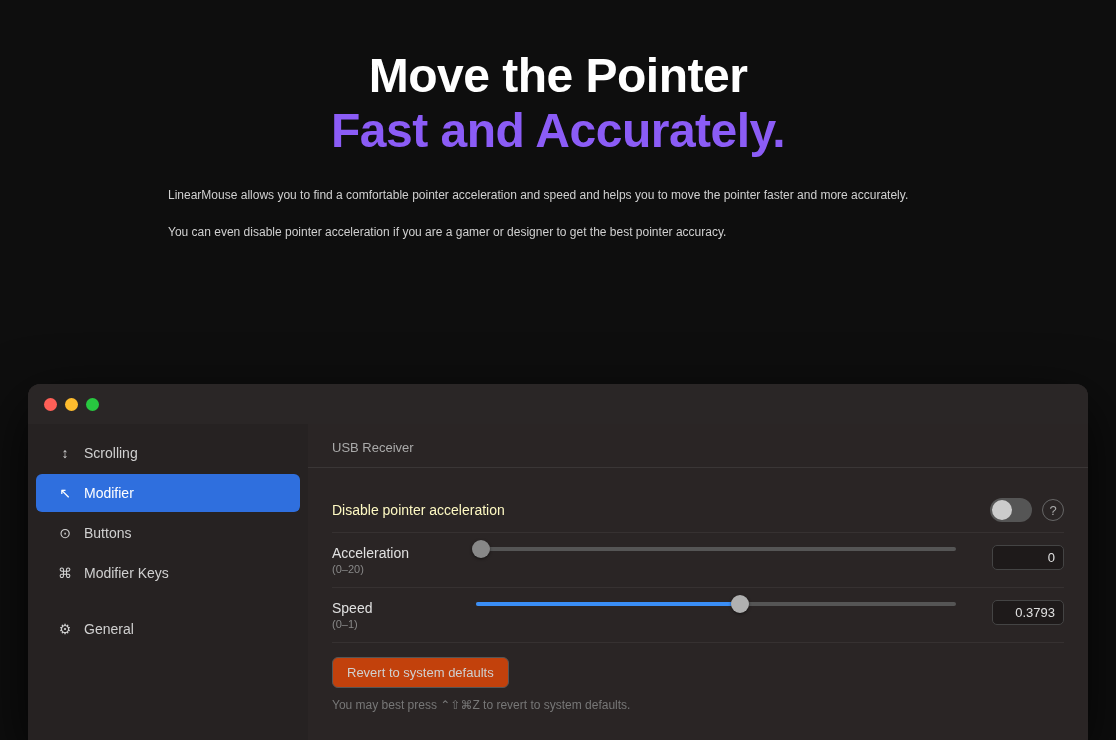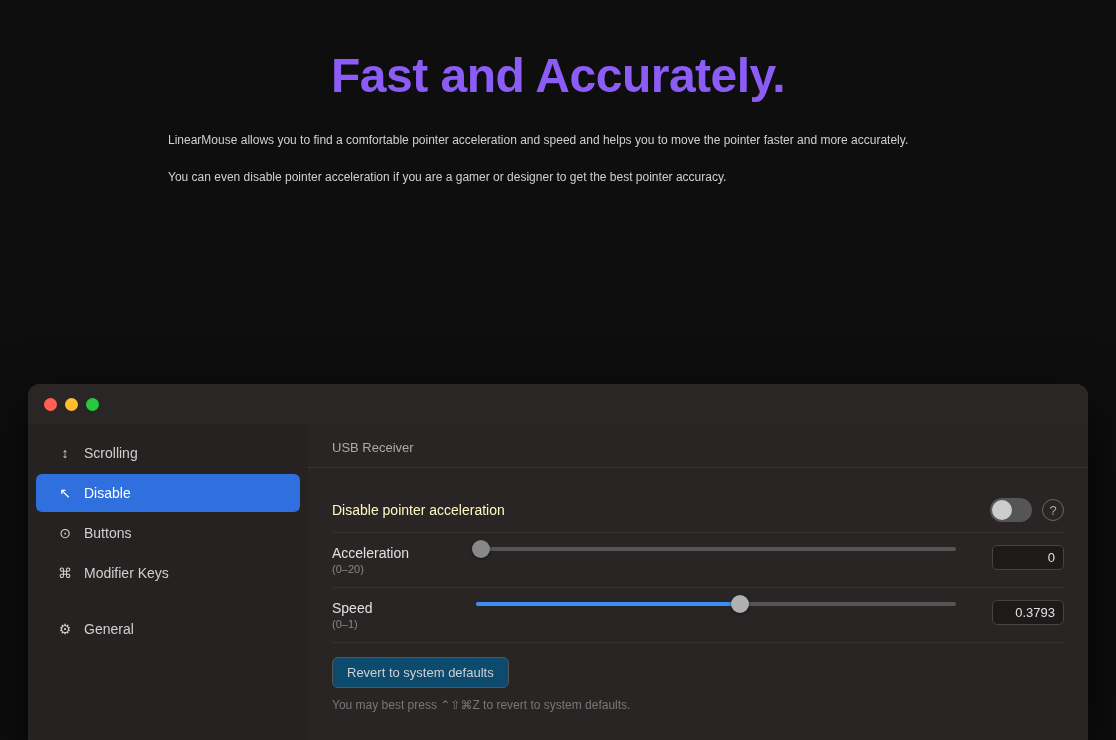--- a/index.html
+++ b/index.html
@@ -284,21 +284,21 @@
       font-size: 13px;
       text-align: right;
       padding: 4px 8px;
       margin-left: 12px;
       flex-shrink: 0;
     }
 
     
     .revert-btn {
       display: inline-block;
-      background: #0c4a6e;
+      background: #c2410c;
       border: 1px solid #555;
       border-radius: 6px;
       color: #d0d0d0;
       font-size: 13px;
       padding: 7px 14px;
       cursor: pointer;
       margin-top: 14px;
     }
 
     .shortcut-hint {
@@ -316,20 +316,21 @@
       position: absolute;
       top: 50%;
       transform: translateY(-50%);
       box-shadow: 0 1px 3px rgba(0,0,0,0.5);
     }
   </style>
 </head>
 <body>
 
 <div class="hero-section">
+  <div class="hero-title-line1">Move the Pointer</div>
   <div class="hero-title-line2">Fast and Accurately.</div>
   <div class="hero-description">
     <p>LinearMouse allows you to find a comfortable pointer acceleration and speed and helps you to move the pointer faster and more accurately.</p>
     <p>You can even disable pointer acceleration if you are a gamer or designer to get the best pointer accuracy.</p>
   </div>
 </div>
 
 <div class="app-window">
 
   <div class="title-bar">
@@ -344,21 +345,21 @@
 
     <div class="sidebar">
 
       <div class="sidebar-item">
         <span class="sidebar-icon">↕</span>
         <span>Scrolling</span>
       </div>
 
       <div class="sidebar-item active">
         <span class="sidebar-icon">↖</span>
-        <span>Disable</span>
+        <span>Modifier</span>
       </div>
 
       <div class="sidebar-item">
         <span class="sidebar-icon">⊙</span>
         <span>Buttons</span>
       </div>
 
       <div class="sidebar-item">
         <span class="sidebar-icon">⌘</span>
         <span>Modifier Keys</span>

